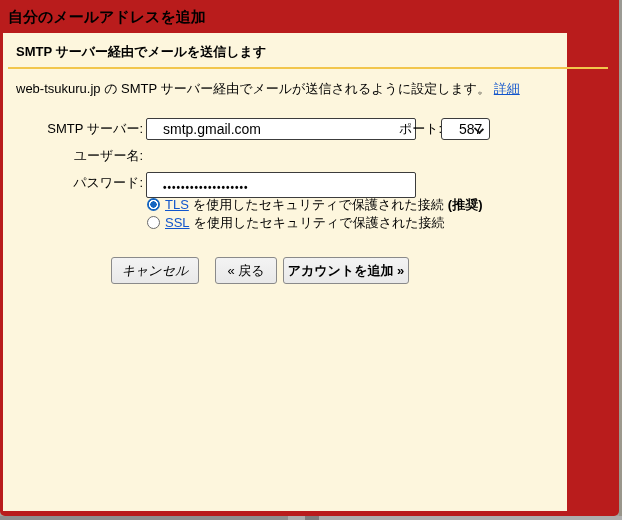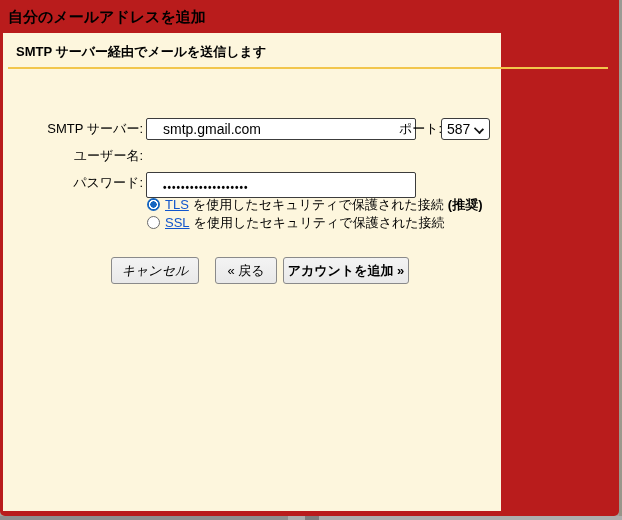--- a/index.html
+++ b/index.html
@@ -37,21 +37,21 @@
   }
   .titlebar{
     position:absolute;left:0;top:0;width:619px;height:33px;
   }
   .titlebar .title{
     position:absolute;left:8px;top:0;line-height:33px;
     font-size:15px;font-weight:bold;white-space:nowrap;
   }
   
   .panel{
-    position:absolute;left:3px;top:33px;width:498px;height:478px;
+    position:absolute;left:3px;top:33px;width:564px;height:478px;
     background:#fdf6dd;
   }
   .panel-heading{
     position:absolute;left:13px;top:10px;
     font-size:13px;font-weight:bold;white-space:nowrap;
   }
   .divider{
     position:absolute;left:5px;top:34px;width:600px;height:2px;
     background:#f2c64c;
   }
@@ -97,21 +97,21 @@
     filter:blur(1.5px);
     border-radius:1px;
   }
   .port-label{
     position:absolute;left:396px;line-height:22px;white-space:nowrap;
   }
   .port-select{
     position:absolute;left:438px;top:0;width:49px;height:22px;
     border:1px solid #3c3c3c;border-radius:3px;background:#fff;
     font-size:14px;display:flex;align-items:center;
-    padding-left:5px;box-sizing:border-box;cursor:default;
+    padding-left:17px;box-sizing:border-box;cursor:default;
   }
   .chevron-down{
     position:absolute;right:6px;top:6px;width:6px;height:6px;
     border-right:2px solid #111;border-bottom:2px solid #111;
     transform:rotate(45deg) scaleY(.8);
   }
   
   .radio-row{
     position:absolute;left:144px;height:17px;font-size:13px;
     display:flex;align-items:center;white-space:nowrap;
@@ -158,20 +158,24 @@
 
     <div class="titlebar">
       <div class="title">自分のメールアドレスを追加</div>
     </div>
 
     <div class="panel">
 
       <div class="panel-heading">SMTP サーバー経由でメールを送信します</div>
       <div class="divider"></div>
 
+      <div class="description">
+        <span>web-tsukuru.jp の SMTP サーバー経由でメールが送信されるように設定します。</span>
+        <a class="link">詳細</a>
+      </div>
 
       <div class="form-row row-smtp" style="width:610px;">
         <div class="field-label">SMTP サーバー:</div>
         <input class="text-input" type="text" value="smtp.gmail.com" style="">
         <div class="port-label">ポート:</div>
         <div class="port-select">
           <span>587</span>
           <span class="chevron-down"></span>
         </div>
       </div>

